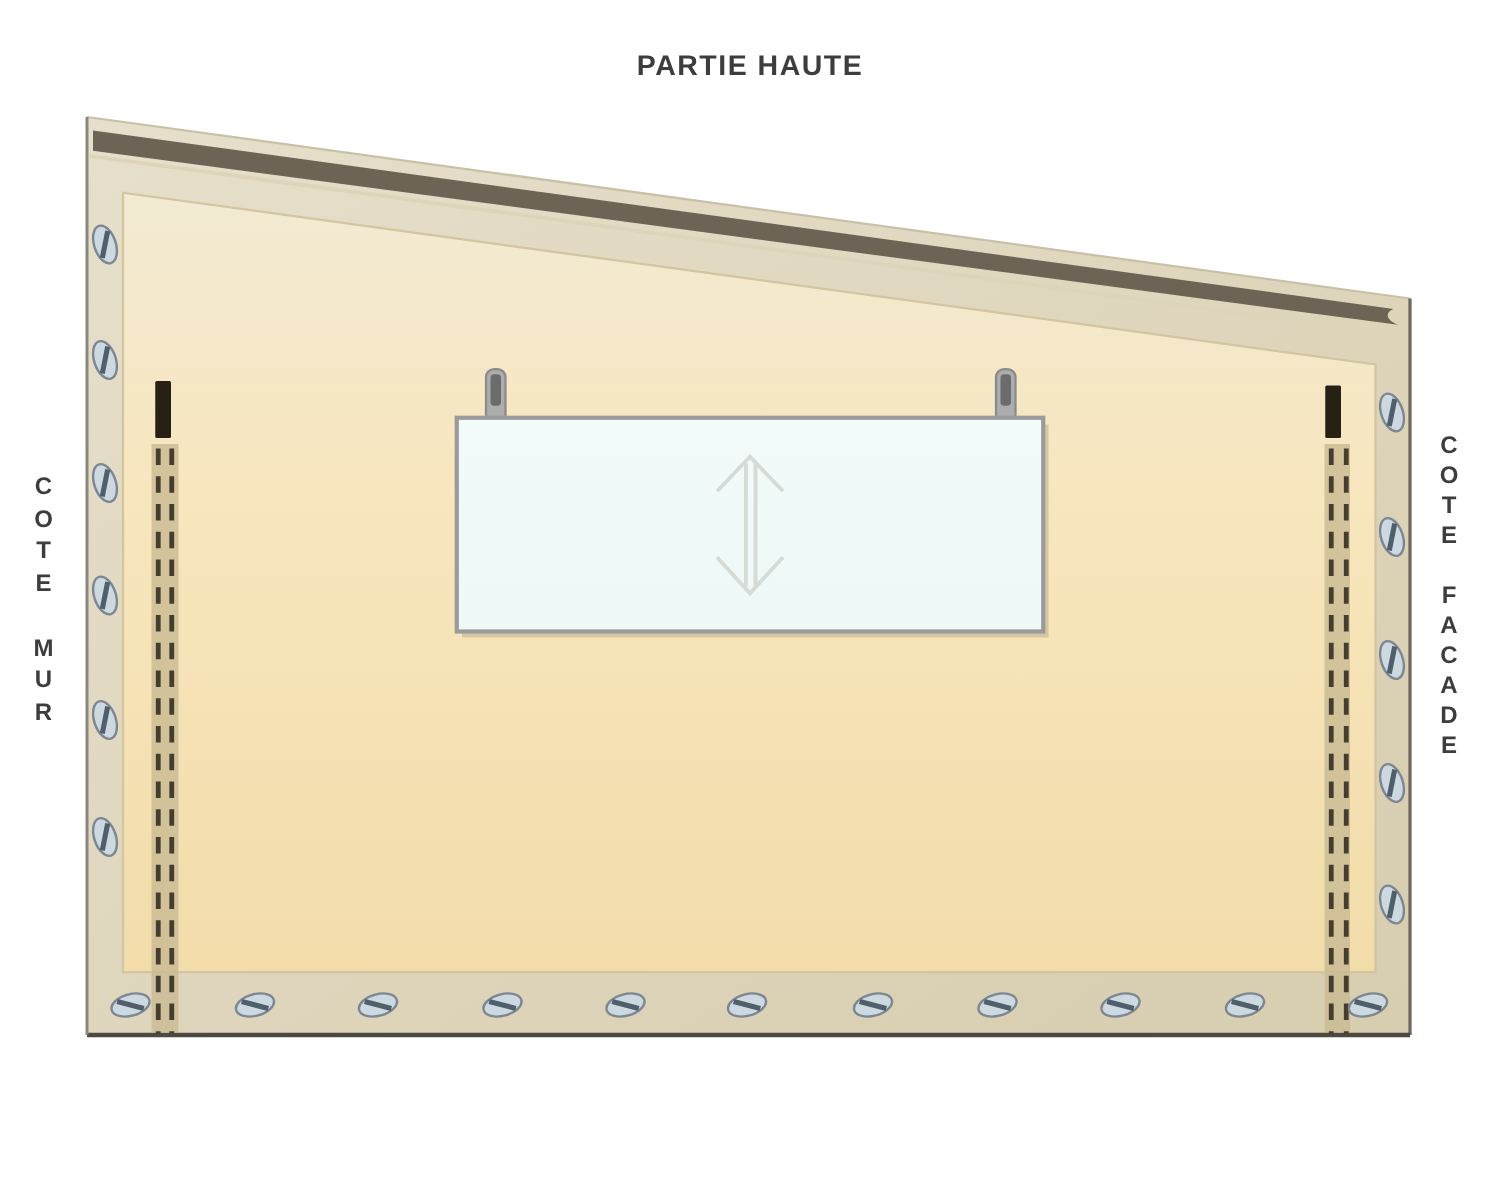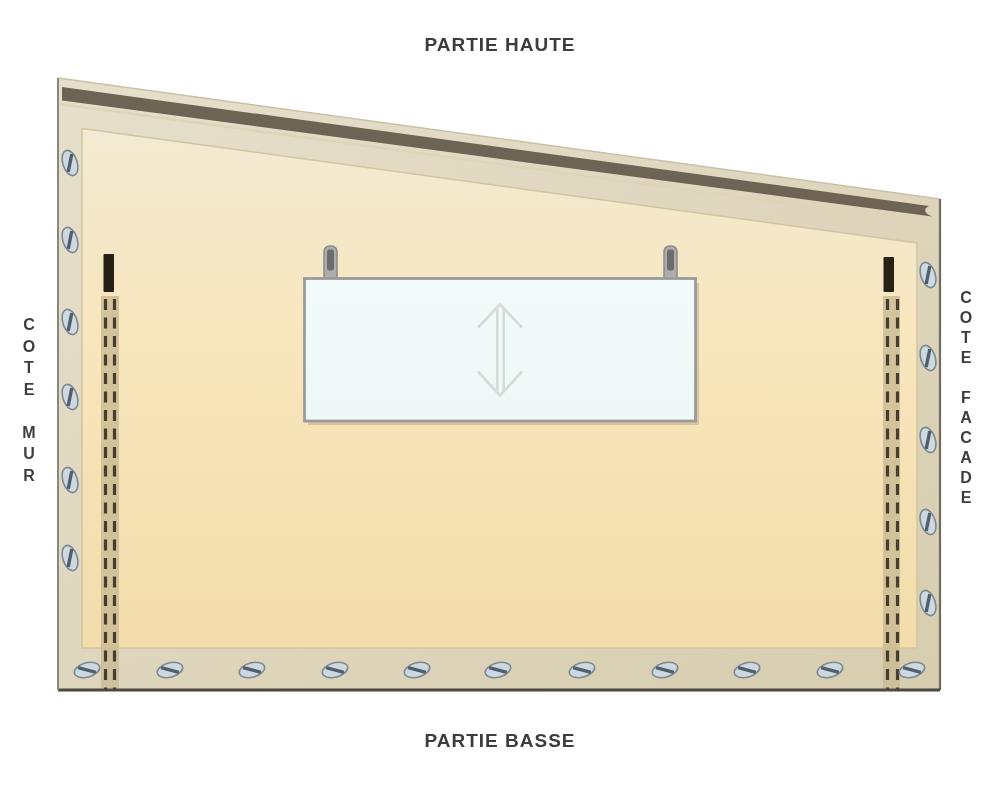--- a/index.html
+++ b/index.html
@@ -140,21 +140,20 @@
         <use href="#screw" xlink:href="#screw" transform="translate(498 670) rotate(-15)"></use>
         <use href="#screw" xlink:href="#screw" transform="translate(582 670) rotate(-15)"></use>
         <use href="#screw" xlink:href="#screw" transform="translate(665 670) rotate(-15)"></use>
         <use href="#screw" xlink:href="#screw" transform="translate(747 670) rotate(-15)"></use>
         <use href="#screw" xlink:href="#screw" transform="translate(830 670) rotate(-15)"></use>
         <use href="#screw" xlink:href="#screw" transform="translate(912 670) rotate(-15)"></use>
       </g>
   </svg>
 
   <div class="label label-top">PARTIE HAUTE</div>
-  <div class="label label-bottom">PARTIE BASSE</div>
   <div class="label side-label label-left">C
 O
 T
 E
 
 M
 U
 R</div>
   <div class="label side-label label-right">C
 O

